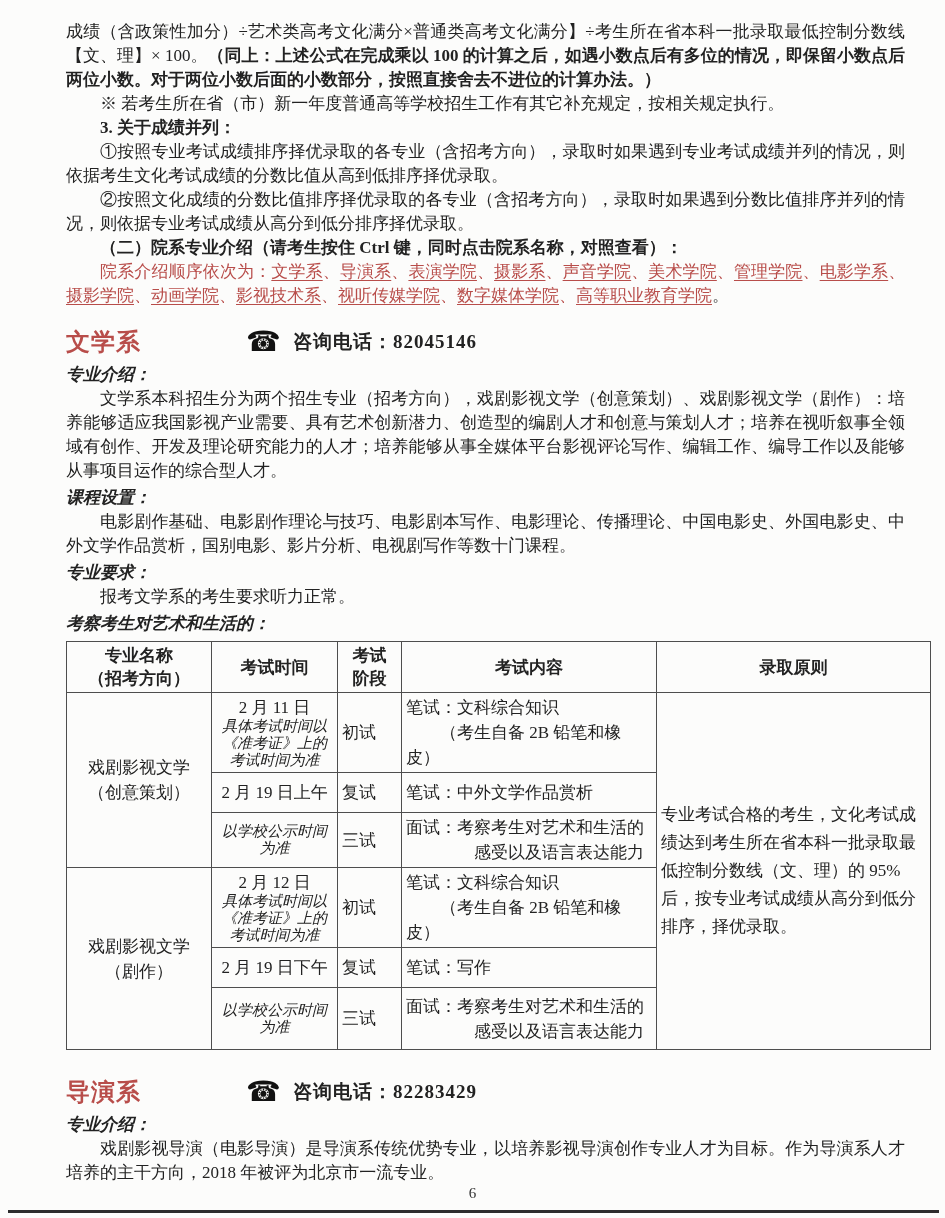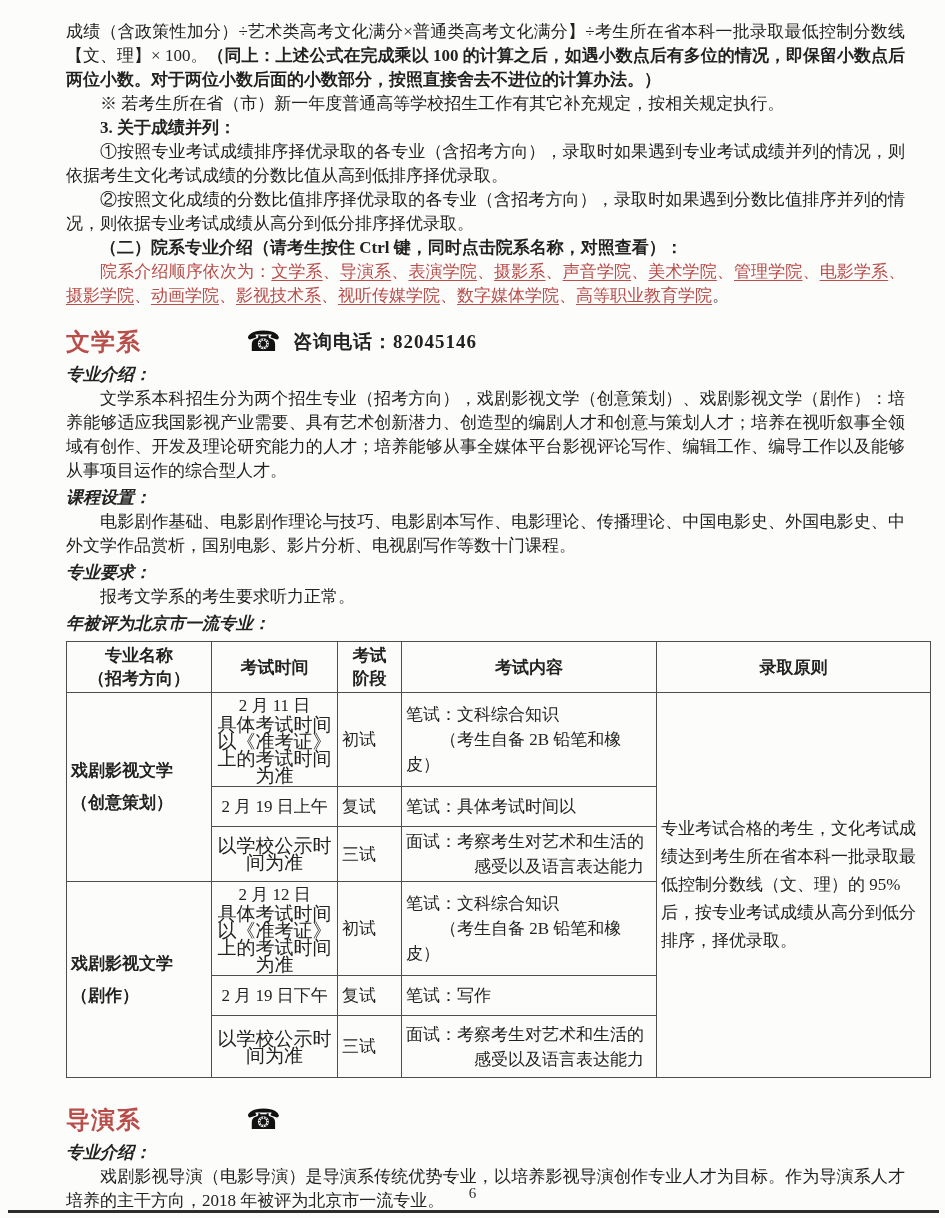--- a/index.html
+++ b/index.html
@@ -50,24 +50,24 @@
     padding:2px 4px;
     box-sizing:border-box;
   }
   table.exam th{font-weight:bold;text-align:center;}
   .pre{white-space:pre-line;}
   .c-major{width:145px;}
   .c-time{width:126px;}
   .c-stage{width:64px;}
   .c-content{width:255px;}
   .c-principle{width:274px;}
-  td.major{text-align:left;line-height:32px;font-weight:bold;}
+  td.major{text-align:center;line-height:25px;}
   td.time{text-align:center;}
   td.time .date{font-size:17px;line-height:21px;}
-  td.time .note{font-size:19px;line-height:17px;}
+  td.time .note{font-size:15px;line-height:17px;font-style:italic;}
   td.stage{text-align:left;}
   td.content{text-align:left;padding-left:13px;line-height:25px;}
   td.principle{text-align:left;padding:0 12px;line-height:28px;}
   tr.rh-head{height:50px;}
   tr.rh-a{height:70px;}
   tr.rh-b{height:40px;margin-top:32px;}
   tr.rh-c{height:55px;}
   tr.rh-d{height:80px;}
   tr.rh-e{height:40px;}
   tr.rh-f{height:62px;}
@@ -101,21 +101,21 @@
     <span class="phone-icon">☎</span>
     <span class="phone-text"><span>咨询电话：</span><span>82045146</span></span>
   </div>
 
   <p class="para-label">专业介绍：</p>
   <p class="doc indent">文学系本科招生分为两个招生专业（招考方向），戏剧影视文学（创意策划）、戏剧影视文学（剧作）：培养能够适应我国影视产业需要、具有艺术创新潜力、创造型的编剧人才和创意与策划人才；培养在视听叙事全领域有创作、开发及理论研究能力的人才；培养能够从事全媒体平台影视评论写作、编辑工作、编导工作以及能够从事项目运作的综合型人才。</p>
   <p class="para-label">课程设置：</p>
   <p class="doc indent">电影剧作基础、电影剧作理论与技巧、电影剧本写作、电影理论、传播理论、中国电影史、外国电影史、中外文学作品赏析，国别电影、影片分析、电视剧写作等数十门课程。</p>
   <p class="para-label">专业要求：</p>
   <p class="doc indent">报考文学系的考生要求听力正常。</p>
-  <p class="para-label">年被评为北京市一流专业：</p>
+  <p class="para-label">考察考生对艺术和生活的：</p>
 
   <div class="table-wrap">
     <table class="exam">
       <colgroup>
         <col class="c-major">
           <col class="c-time">
           <col class="c-stage">
           <col class="c-content">
           <col class="c-principle">
       </colgroup>
@@ -139,21 +139,21 @@
           <td class="stage">初试</td>
           <td class="content pre">笔试：文科综合知识
 　　（考生自备 2B 铅笔和橡皮）</td>
           <td rowspan="6" class="principle">专业考试合格的考生，文化考试成绩达到考生所在省本科一批录取最低控制分数线（文、理）的 95%后，按专业考试成绩从高分到低分排序，择优录取。</td>
         </tr>
         <tr class="rh-b">
           <td class="time">
             <div class="date">2 月 19 日上午</div>
           </td>
           <td class="stage">复试</td>
-          <td class="content pre">笔试：具体考试时间以</td>
+          <td class="content pre">笔试：中外文学作品赏析</td>
         </tr>
         <tr class="rh-c">
           <td class="time">
             <div class="note">以学校公示时间为准</div>
           </td>
           <td class="stage">三试</td>
           <td class="content pre">面试：考察考生对艺术和生活的
 　　　　感受以及语言表达能力</td>
         </tr>
         <tr class="rh-d">
@@ -182,20 +182,21 @@
           <td class="content pre">面试：考察考生对艺术和生活的
 　　　　感受以及语言表达能力</td>
         </tr>
       </tbody>
     </table>
   </div>
 
   <div class="dept-header" style="margin-top:26px;">
     <h2 class="dept-title">导演系</h2>
     <span class="phone-icon">☎</span>
+    <span class="phone-text"><span>咨询电话：</span><span>82283429</span></span>
   </div>
 
   <p class="para-label">专业介绍：</p>
   <p class="doc indent">戏剧影视导演（电影导演）是导演系传统优势专业，以培养影视导演创作专业人才为目标。作为导演系人才培养的主干方向，2018 年被评为北京市一流专业。</p>
 
   <div class="footer-num">6</div>
   <div class="bottom-rule"></div>
 </div>
 
 </body></html>

